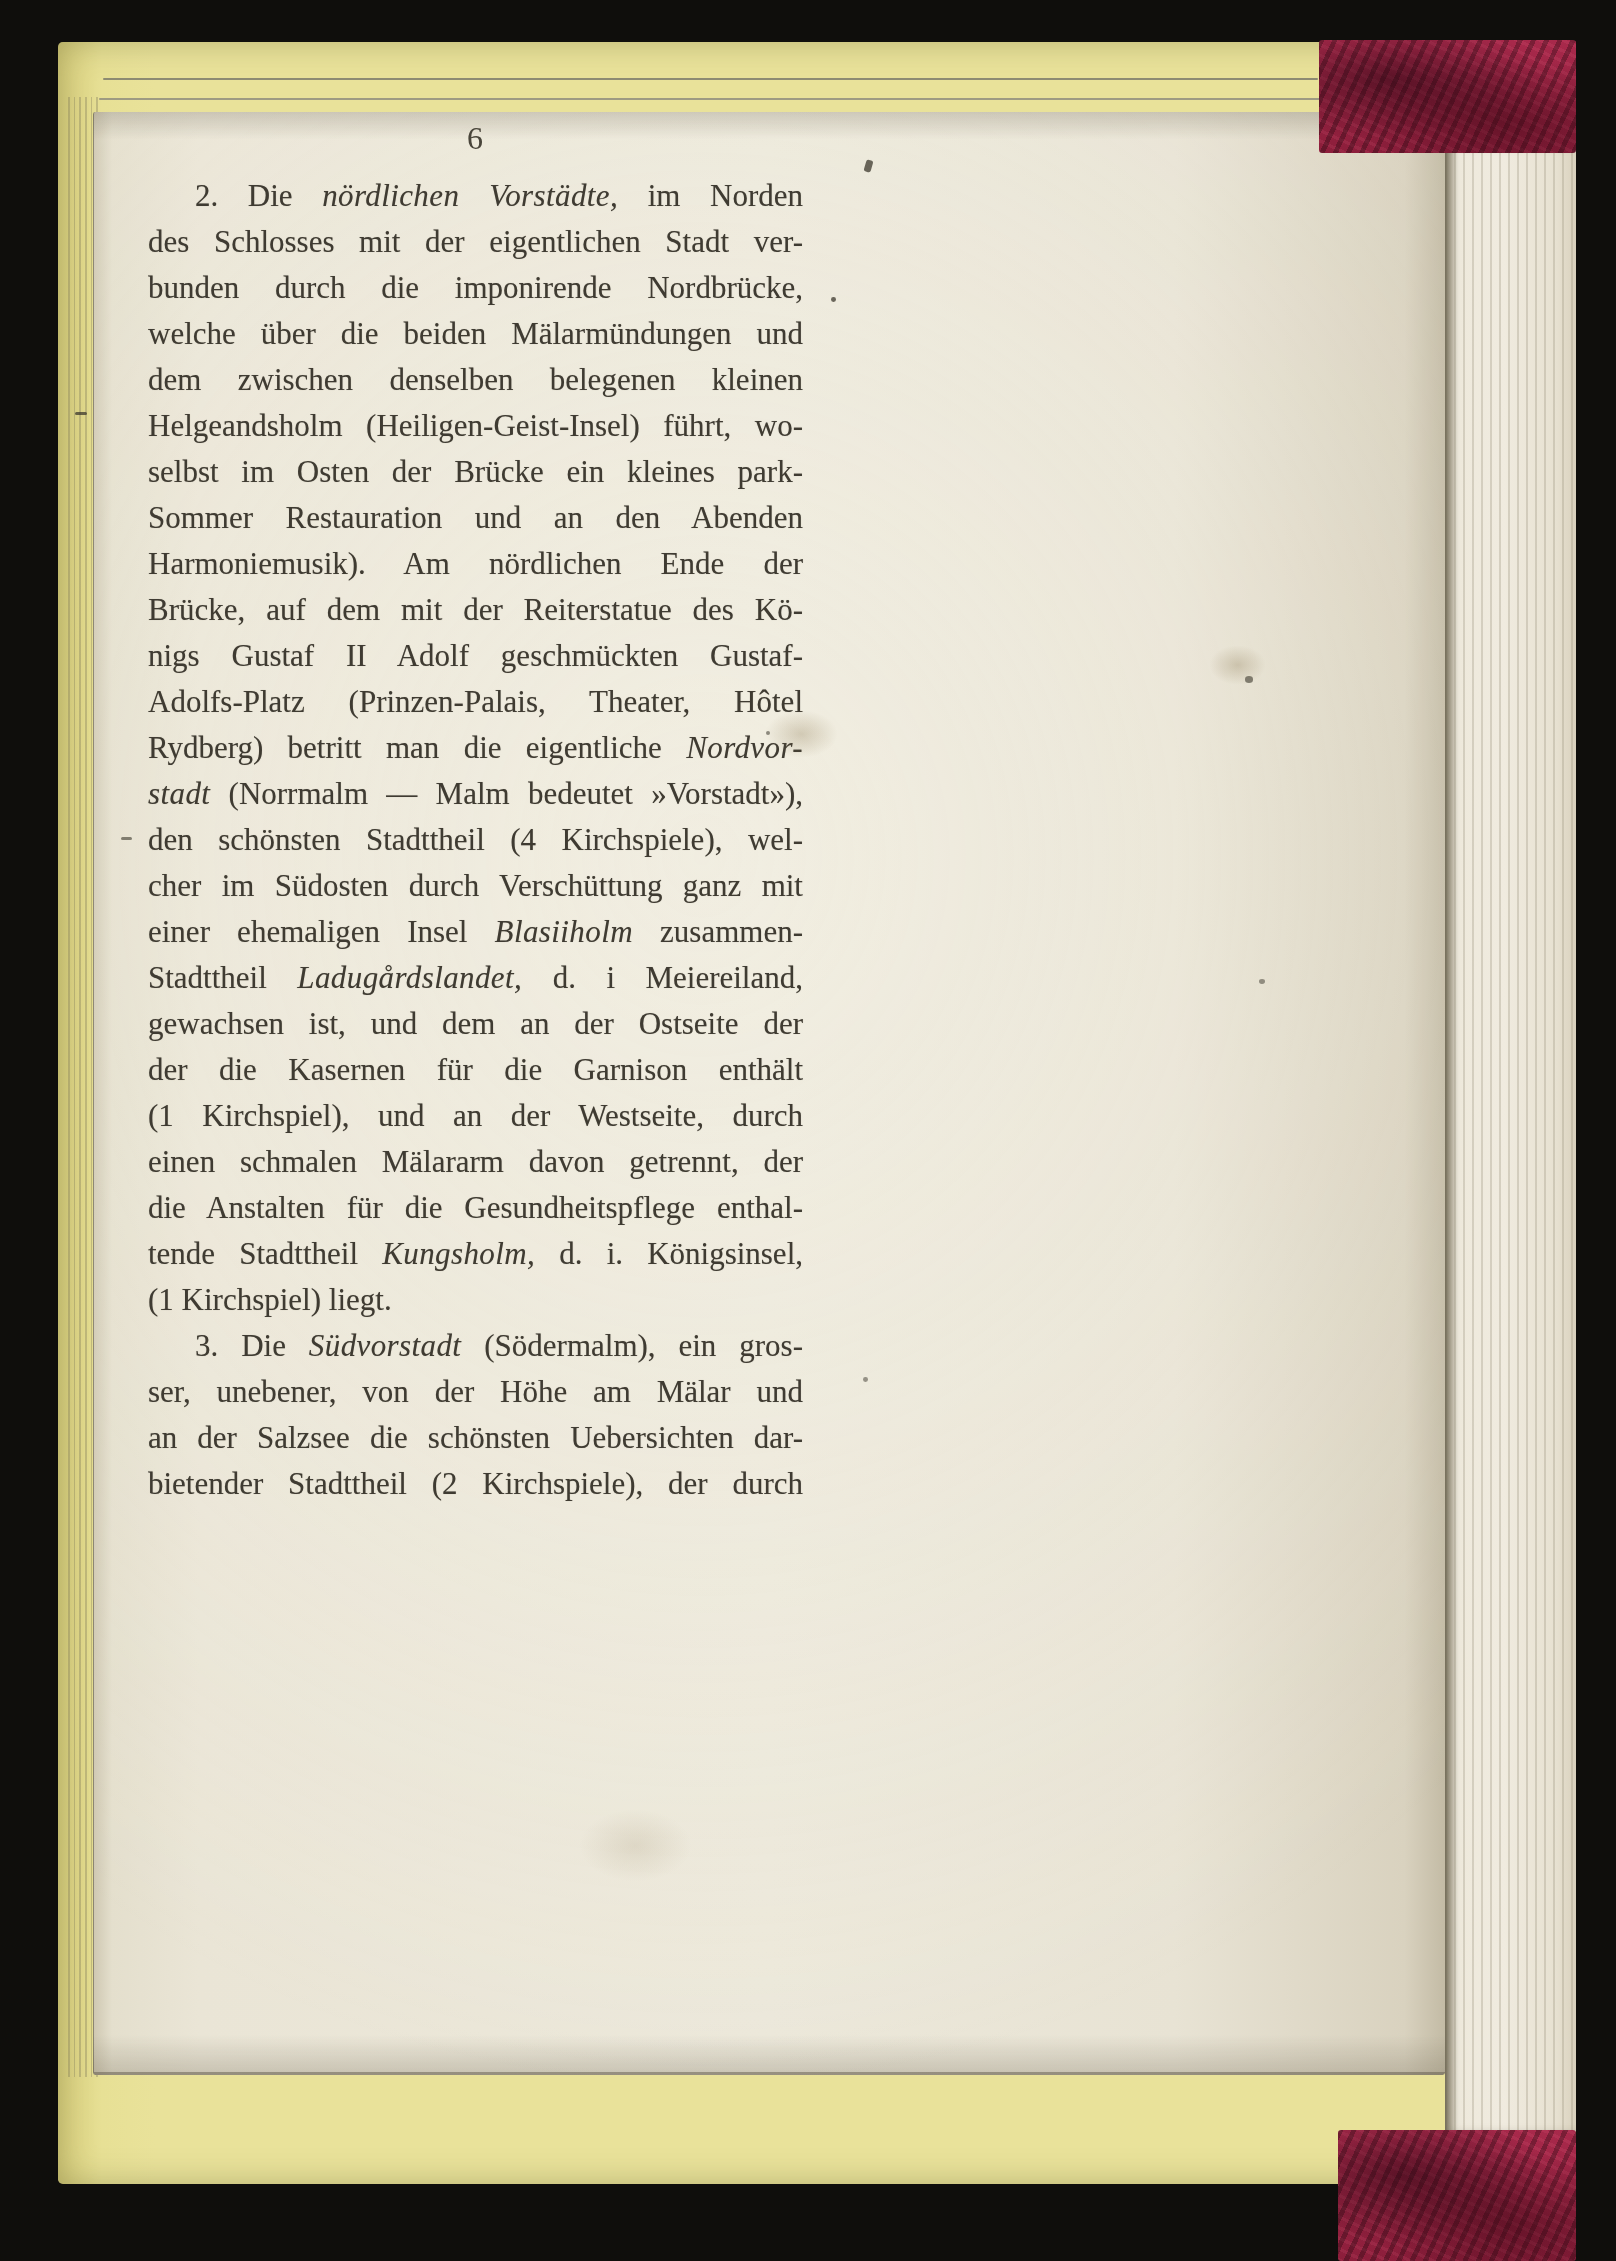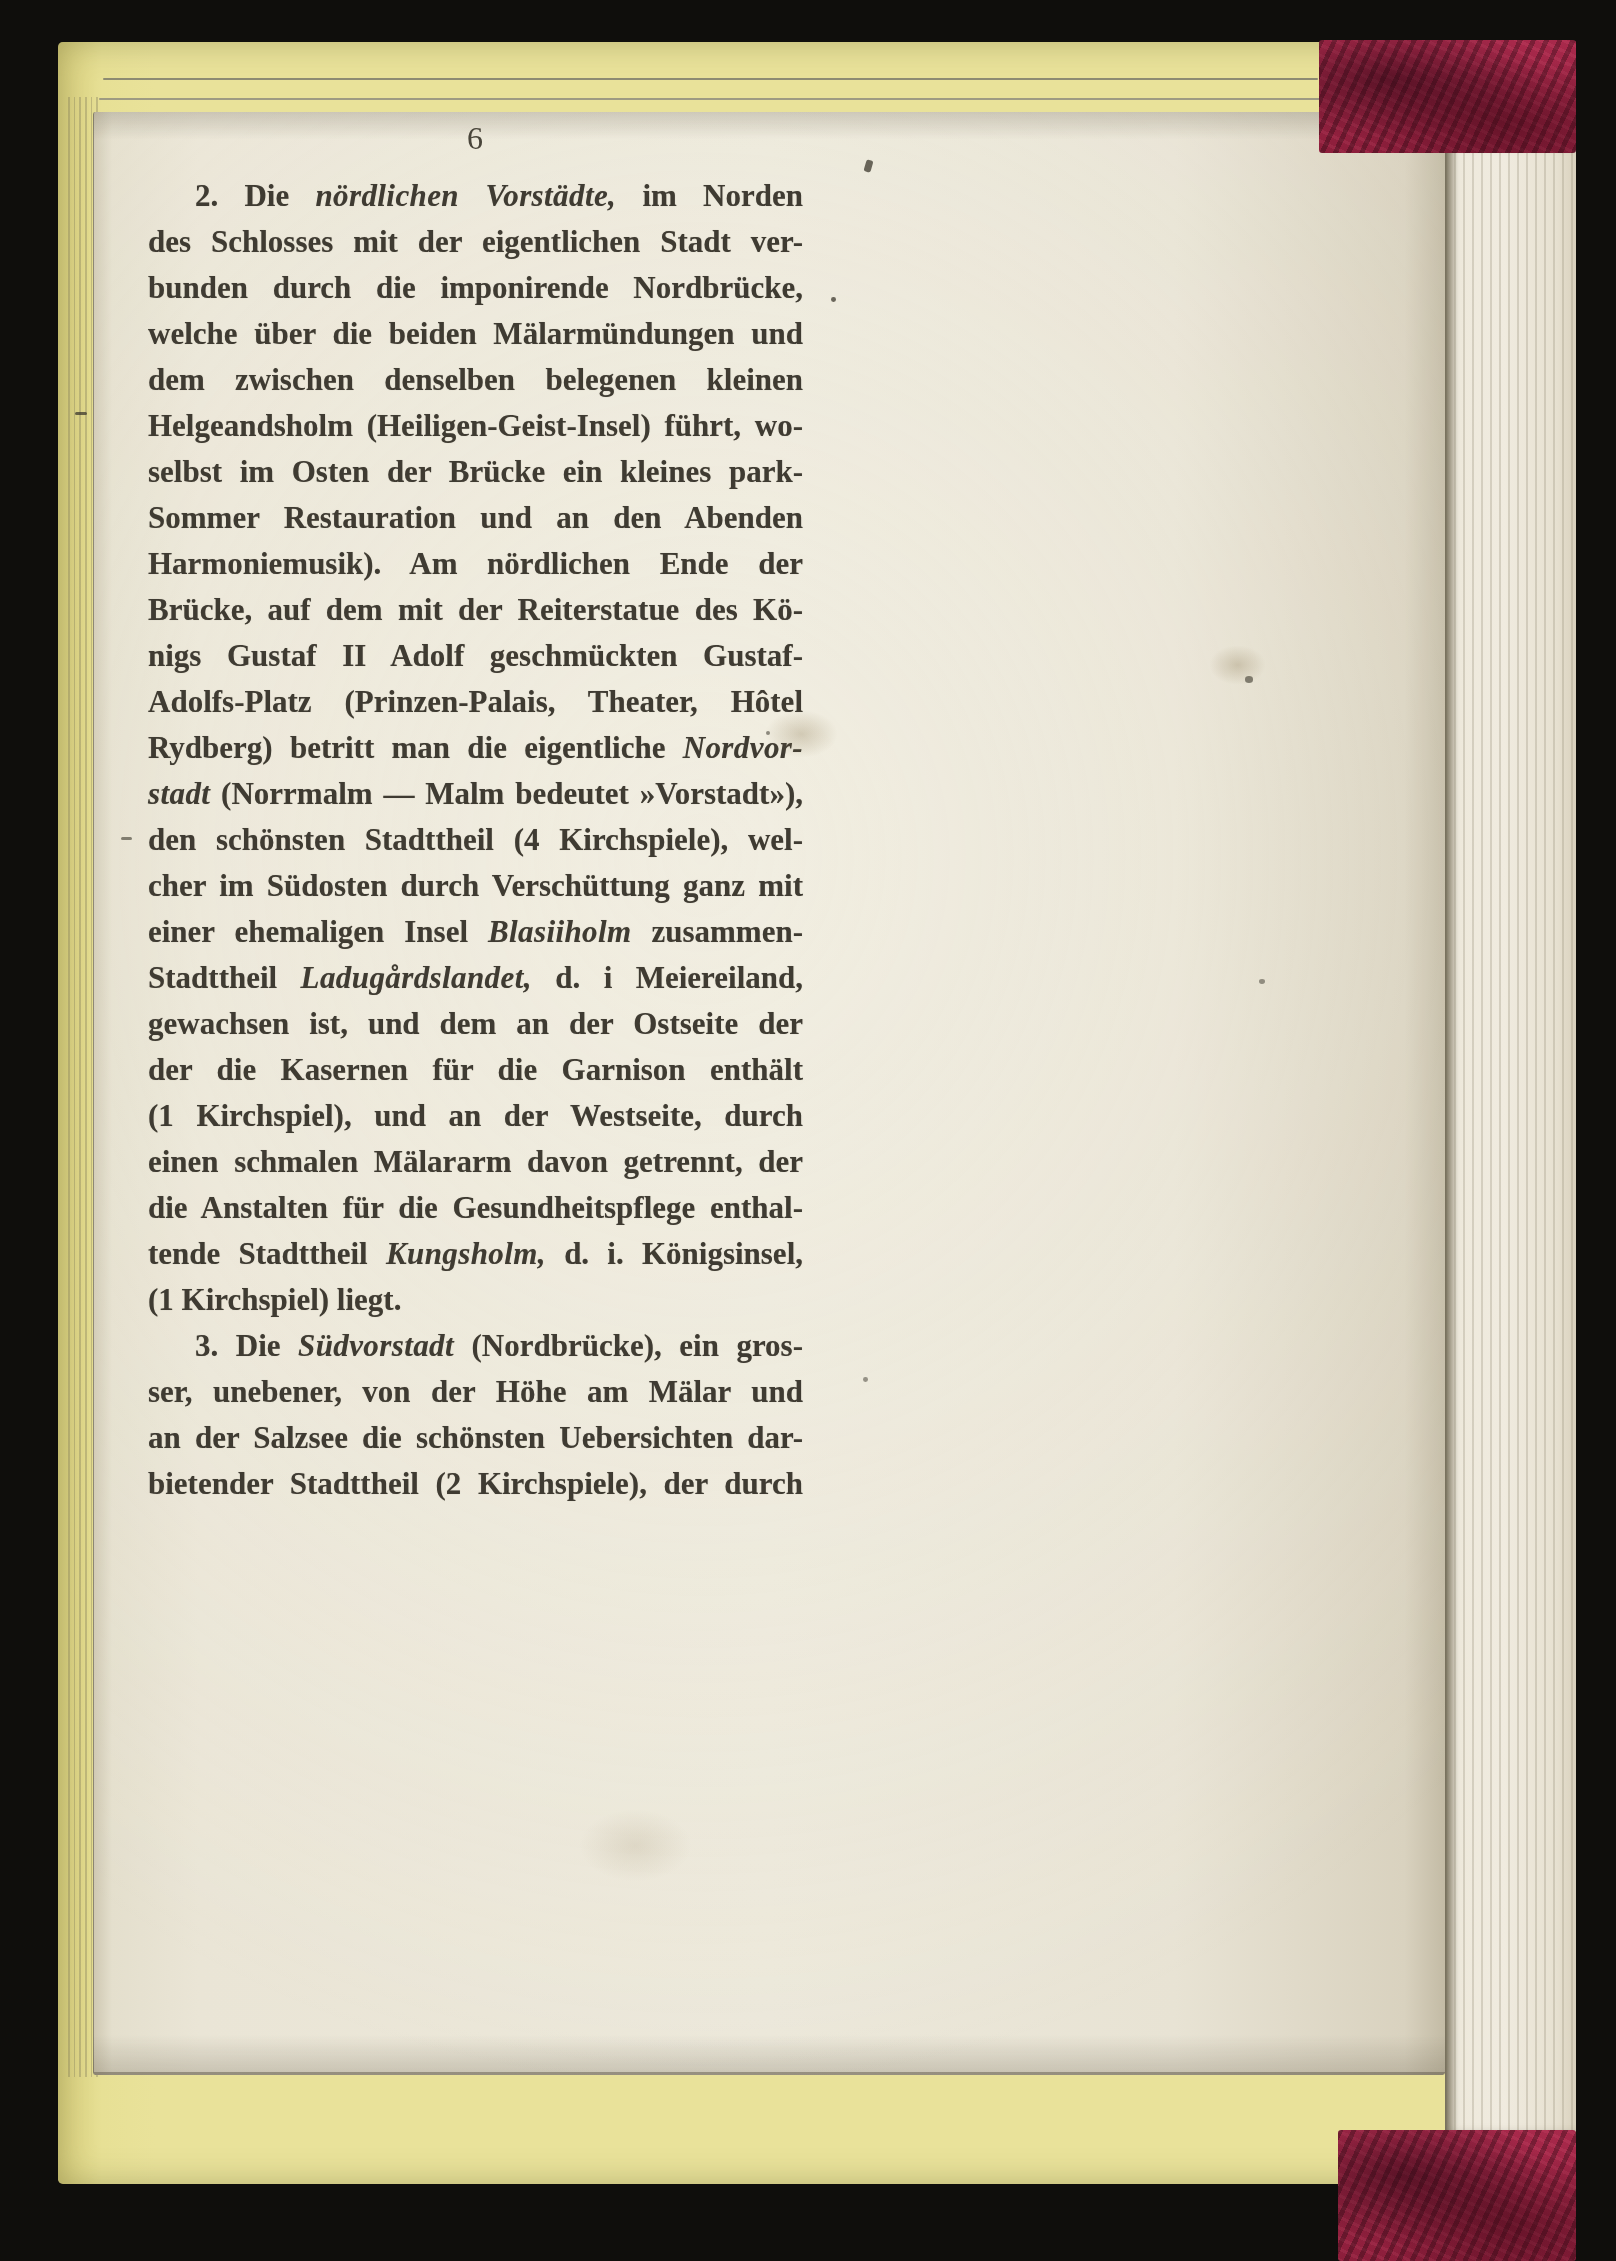--- a/index.html
+++ b/index.html
@@ -44,21 +44,21 @@
     text-align:center;font-size:32px;line-height:36px;color:#49453a;
     letter-spacing:0.8px;
   }
   .text-block{
     position:absolute;left:54px;top:61px;width:655px;
     font-size:31px;line-height:46px;color:#3f3b32;
     text-shadow:0 0 0.8px rgba(62,57,46,.35);
   }
   .line{
     text-align:justify;text-align-last:justify;
-    height:46px;overflow:visible;white-space:nowrap;font-weight:bold;
+    height:46px;overflow:visible;white-space:nowrap;
   }
   .line.short{text-align-last:left;}
   .line.indent{text-indent:47px;}
   .line em{font-style:italic;letter-spacing:0.4px;}
   
   .right-pages{
     position:absolute;left:1445px;top:147px;width:131px;height:1985px;
     background:
       repeating-linear-gradient(90deg, rgba(150,142,120,.30) 0 2.4px, rgba(0,0,0,0) 2.4px 9px),
       linear-gradient(90deg,#a89f89 0,#eee9dc 13px,#f0ebdf 45%,#e7e1d1 85%,#d9d1bd 100%);
@@ -113,21 +113,21 @@
         <div class="line"><span>cher im Südosten durch Verschüttung ganz mit</span></div>
         <div class="line"><span>einer ehemaligen Insel </span><em>Blasiiholm</em><span> zusammen-</span></div>
         <div class="line"><span>Stadttheil </span><em>Ladugårdslandet,</em><span> d. i Meiereiland,</span></div>
         <div class="line"><span>gewachsen ist, und dem an der Ostseite der</span></div>
         <div class="line"><span>der die Kasernen für die Garnison enthält</span></div>
         <div class="line"><span>(1 Kirchspiel), und an der Westseite, durch</span></div>
         <div class="line"><span>einen schmalen Mälararm davon getrennt, der</span></div>
         <div class="line"><span>die Anstalten für die Gesundheitspflege enthal-</span></div>
         <div class="line"><span>tende Stadttheil </span><em>Kungsholm,</em><span> d. i. Königsinsel,</span></div>
         <div class="line short"><span>(1 Kirchspiel) liegt.</span></div>
-        <div class="line indent"><span>3.  Die </span><em>Südvorstadt</em><span> (Nordbrücke), ein gros-</span></div>
+        <div class="line indent"><span>3.  Die </span><em>Südvorstadt</em><span> (Södermalm), ein gros-</span></div>
         <div class="line"><span>ser, unebener, von der Höhe am Mälar und</span></div>
         <div class="line"><span>an der Salzsee die schönsten Uebersichten dar-</span></div>
         <div class="line"><span>bietender Stadttheil (2 Kirchspiele), der durch</span></div>
       </div>
     <div class="stain" style="left:671px;top:598px;width:73px;height:48px;"></div>
     <div class="stain" style="left:1115px;top:533px;width:57px;height:40px;"></div>
     <div class="stain" style="left:485px;top:1697px;width:113px;height:73px;opacity:.5;"></div>
   </div>
 
   <div class="right-pages"></div>

